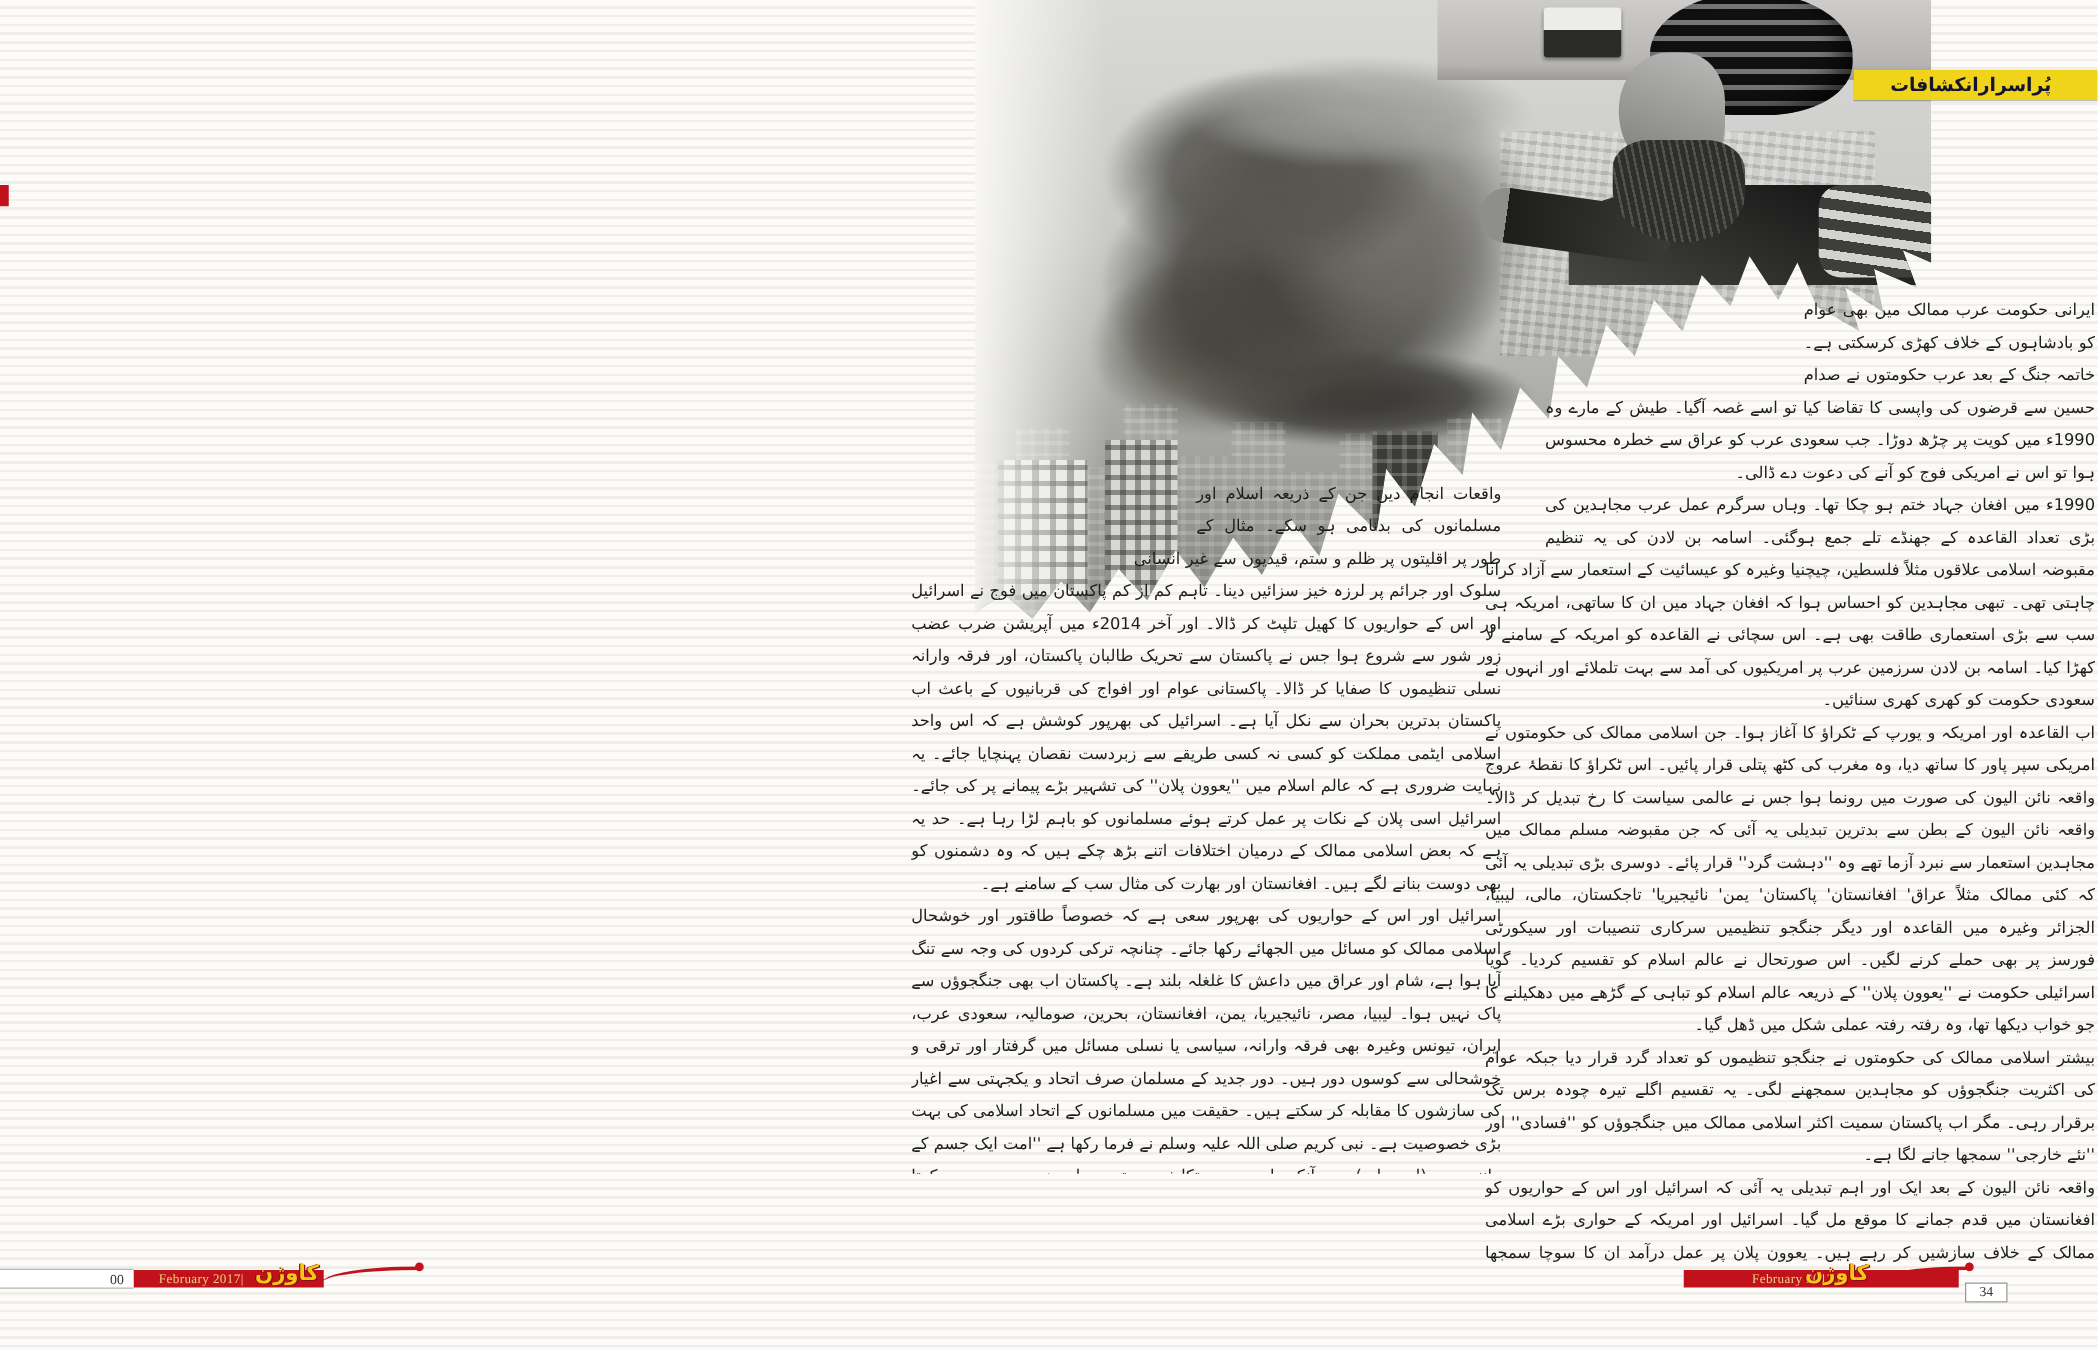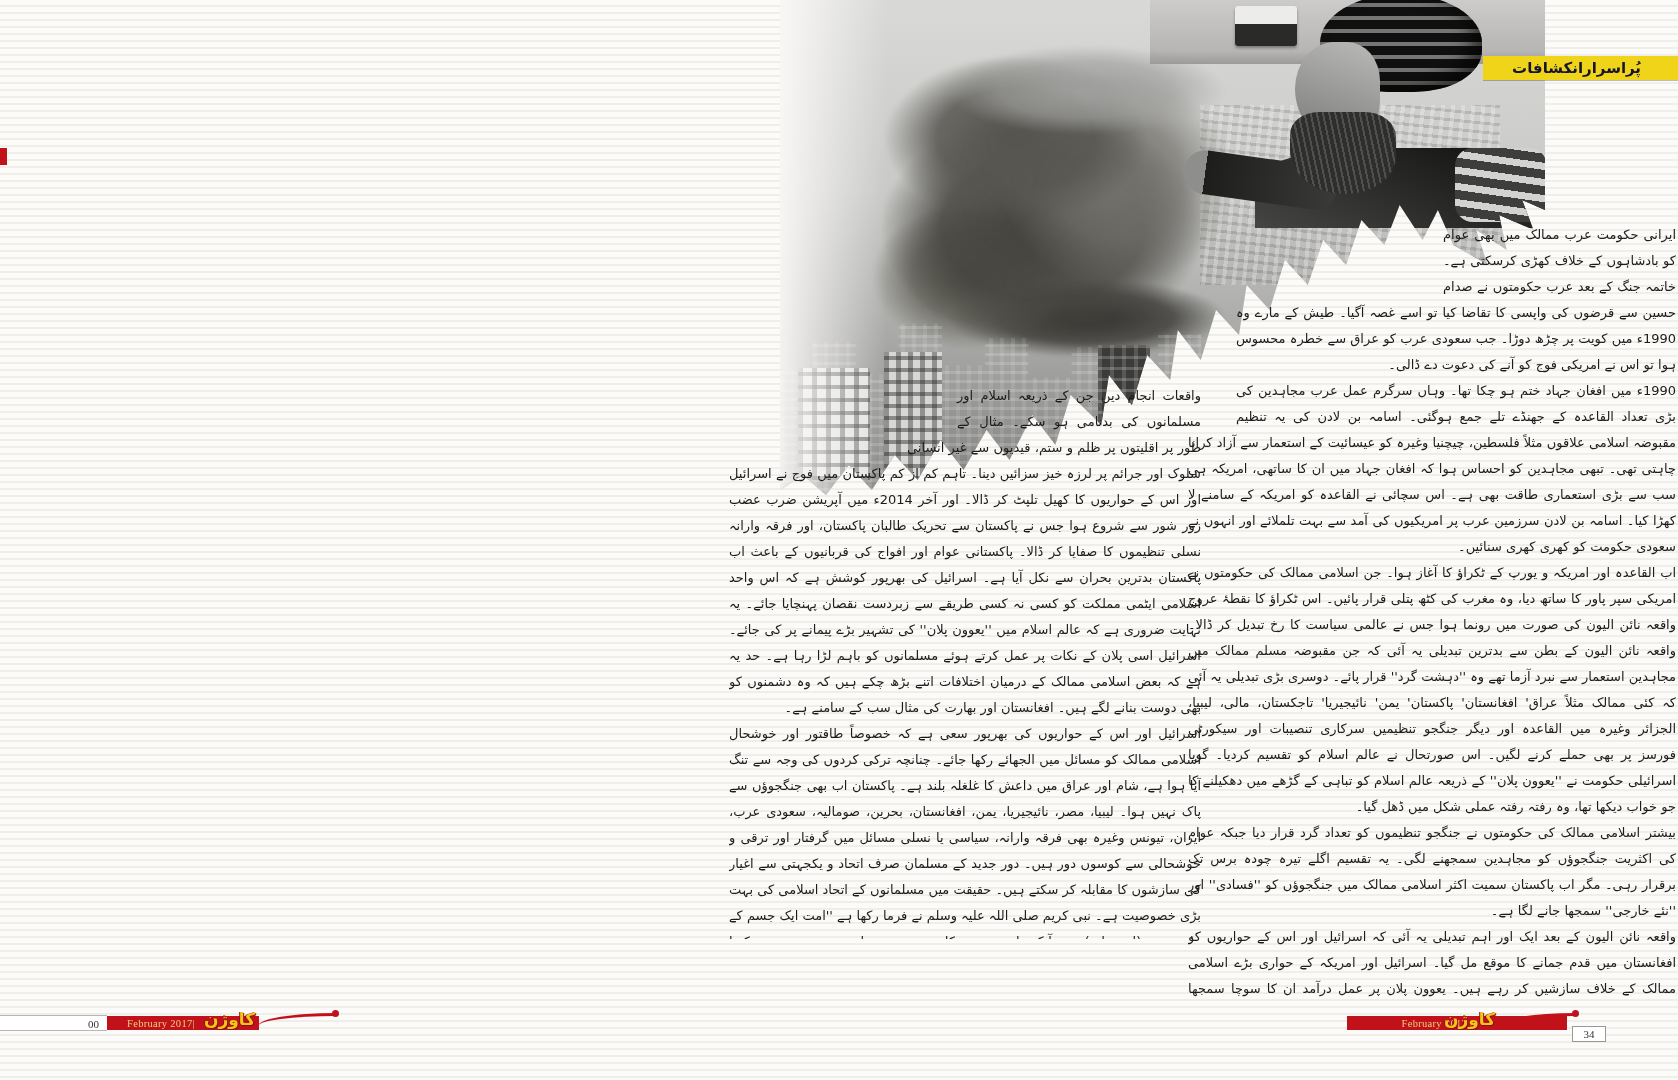--- a/index.html
+++ b/index.html
@@ -70,21 +70,21 @@
   
   .headline-bar{position:absolute;left:1483px;top:56px;width:195px;height:24px;background:#f0d41a;
     z-index:5;display:flex;align-items:center;box-shadow:0 1px 0 rgba(0,0,0,.25);}
   .headline-text{direction:rtl;display:block;width:158px;text-align:right;margin-right:6px;
     font-weight:bold;font-size:15px;color:#14142e;}
 
   
   .col{position:absolute;direction:rtl;text-align:justify;color:#1c1c1c;overflow:hidden;
     font-size:13px;line-height:26px;}
   .col p{margin:0;}
-  .col-a{left:1188px;top:222px;width:488px;height:780px;}
+  .col-a{left:1188px;top:236px;width:488px;height:780px;}
   .col-b{left:729px;top:383px;width:472px;height:556px;}
   .sp{float:left;}
   .spA1{width:255px;height:56px;}
   .spA2{clear:left;width:48px;height:150px;}
   .spB1{width:228px;height:27px;}
   .spB2{clear:left;width:178px;height:27px;}
 
   
   .serif{font-family:"Liberation Serif","DejaVu Serif",serif;}
   .fl-strip{position:absolute;left:0;top:1015px;width:107px;height:16px;background:#ffffff;

